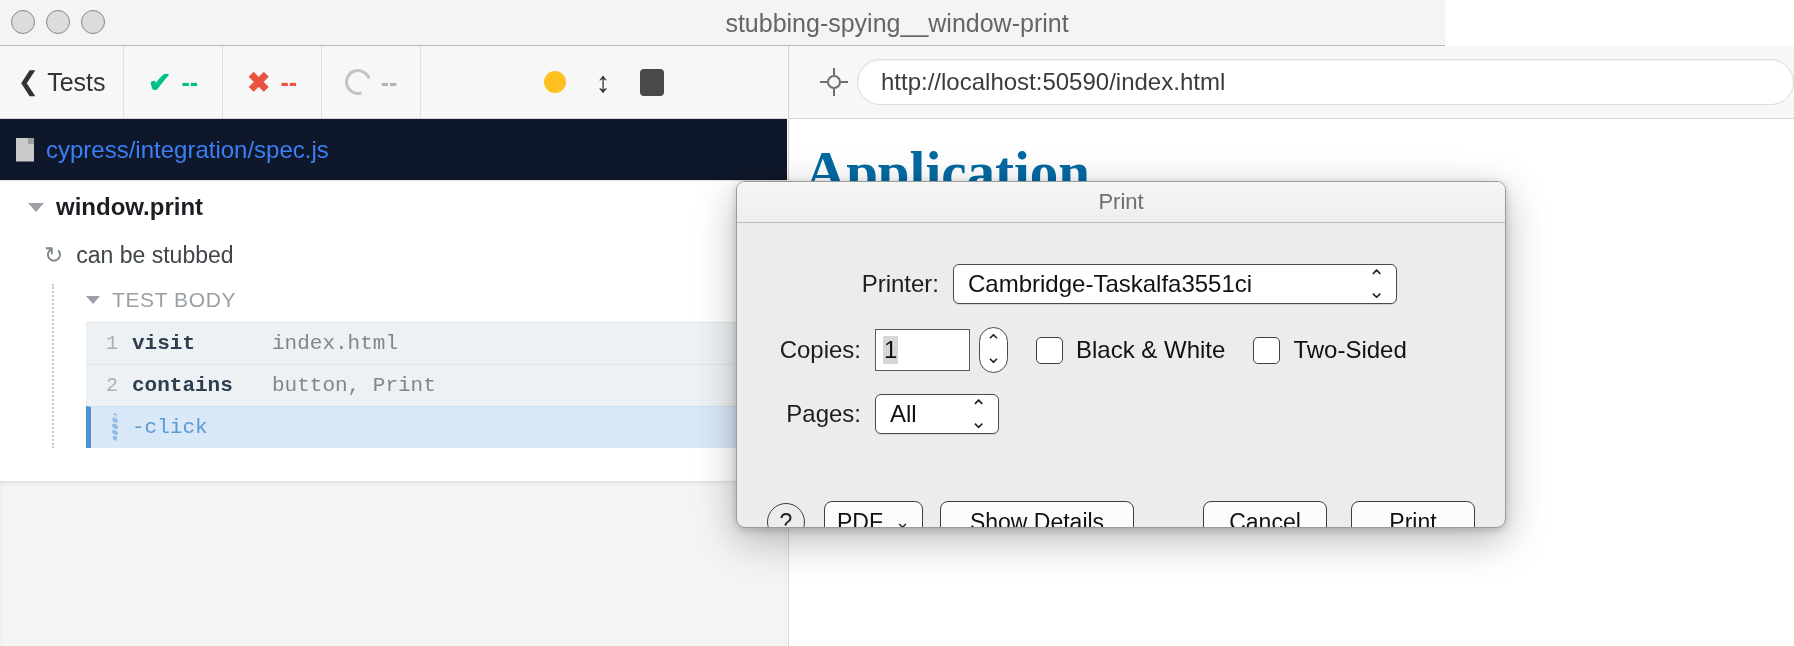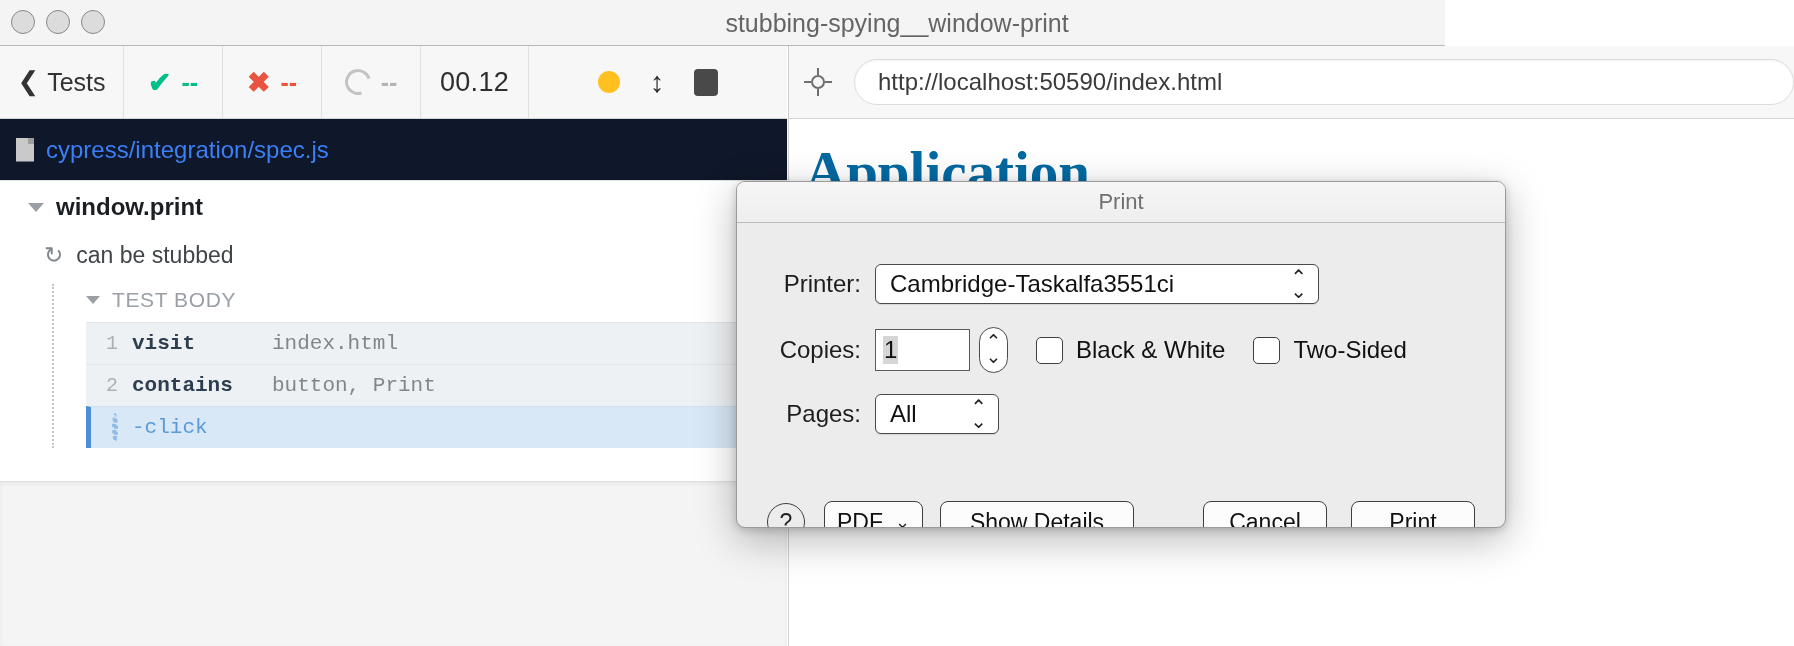--- a/index.html
+++ b/index.html
@@ -176,21 +176,21 @@
   }
 
   
   .aut-header {
     position: absolute; left: 788px; top: 46px;
     width: 1006px; height: 73px;
     background: #f7f7f7;
     border-left: 1px solid #d0d0d0;
     border-bottom: 1px solid #d5d5d5;
     display: flex; align-items: center;
-    padding-left: 14px; gap: 21px;
+    padding-left: 30px; gap: 8px;
   }
   .selector-ico {
     width: 30px; height: 30px; position: relative;
     color: #6e6e6e;
   }
   .url-bar {
     flex: 1;
     height: 46px;
     margin-right: 0;
     background: #fff;
@@ -231,21 +231,21 @@
   .pd-titlebar {
     height: 41px;
     background: linear-gradient(#f6f6f6, #eeeeee);
     border-bottom: 1px solid #bcbcbc;
     display: flex; align-items: center; justify-content: center;
     font-size: 22px; color: #6f6f6f;
   }
   .pd-body { padding: 0 30px; position: relative; height: 306px; }
 
   .row { display: flex; align-items: center; }
-  .row-printer { margin-top: 41px; }
+  .row-printer { margin-top: 41px; justify-content: center; }
   .row-copies { margin-top: 23px; }
   .row-pages { margin-top: 21px; }
   .lbl {
     width: 108px; text-align: right; padding-right: 14px;
     font-size: 24px; color: #1d1d1d;
   }
 
   .popup {
     position: relative;
     background: #fff;
@@ -348,21 +348,20 @@
       <span class="dash-green">--</span>
     </div>
     <div class="tb-cell tb-stat">
       <span class="stat-fail">✖</span>
       <span class="dash-red">--</span>
     </div>
     <div class="tb-cell tb-stat">
       <span class="ring"></span>
       <span class="dash-grey">--</span>
     </div>
-    <div class="tb-cell tb-dur">00.12</div>
     <div class="tb-cell tb-ctrl">
       <span class="dot-amber"></span>
       <span style="font-size:29px;color:#2e2e2e;line-height:1;">↕</span>
       <span class="stop-sq"></span>
     </div>
   </div>
 
   <div class="spec-bar">
     <span class="file-ico">
       <span class="pg"></span>

